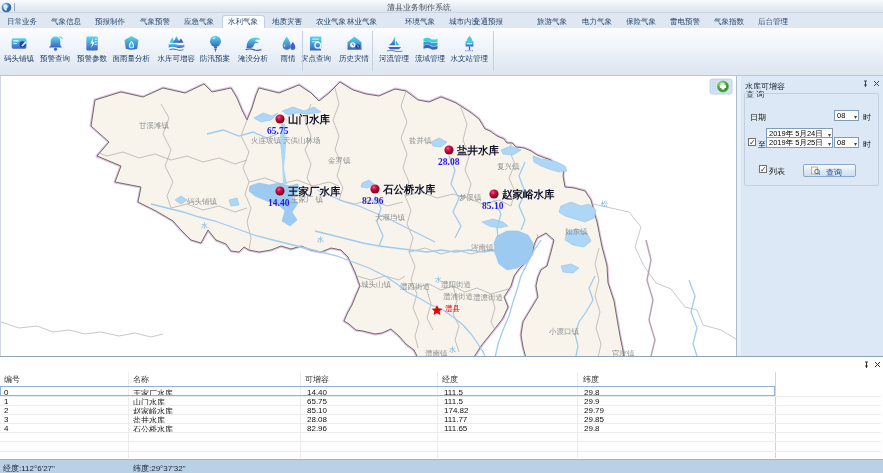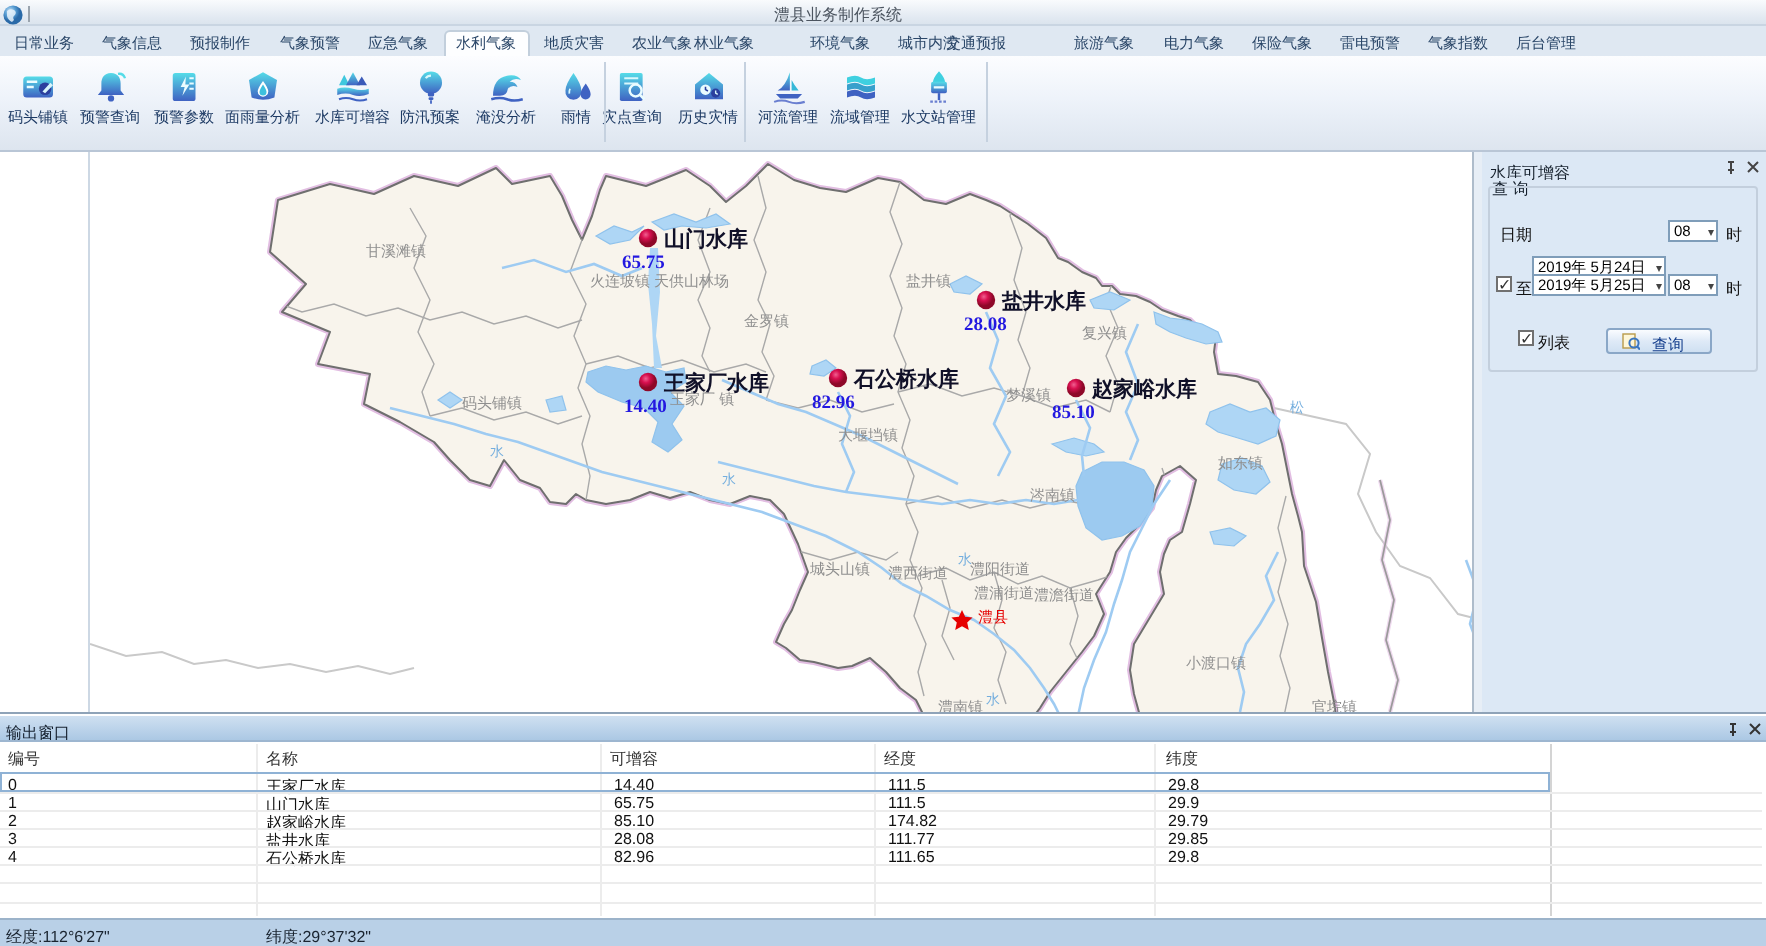--- a/index.html
+++ b/index.html
@@ -219,21 +219,21 @@
     <path d="M4 14.5 Q9 12.5 12 14.5 T20 14.5 L20 18 Q15 20 12 18 T4 18 Z" fill="#3f62c2"></path>
   </svg>
 <svg class="abs" style="left:458.5px;top:33px" width="21" height="21" viewBox="0 0 24 24">
     <path d="M12 3 Q15.5 7 15.5 9.5 A3.5 3.5 0 1 1 8.5 9.5 Q8.5 7 12 3 Z" fill="#3fd0e0"></path>
     <rect x="7.5" y="9" width="9" height="6.5" rx="1" fill="url(#tg13)"></rect>
     <path d="M9 12.2 h6" stroke="#eafcff" stroke-width="1.3"></path>
     <rect x="11.3" y="15.5" width="1.4" height="4" fill="#3f62c2"></rect>
     <path d="M7 20.3 h10" stroke="#6a7fd0" stroke-width="1.3" stroke-dasharray="1.5 1"></path>
   </svg>
 
-<div id="mapwrap" class="abs" style="left:0;top:76px;width:737px;height:280px;background:#fff;overflow:hidden;border-left:1px solid #cdd8e4;margin-left:44px;">
+<div id="mapwrap" class="abs" style="left:0;top:76px;width:737px;height:280px;background:#fff;overflow:hidden;border-left:1px solid #cdd8e4;">
 <svg id="map" width="737" height="280" viewBox="0 0 737 280">
 <rect x="0" y="0" width="737" height="280" fill="#ffffff"></rect>
 <g stroke="#c9c9c9" stroke-width="1" fill="none">
 <path d="M592 128 L610 132 L628 136 L640 151 L634 171 L643 190 L655 207 L670 213 L684 231 L696 234 L702 249 L720 254 L735 263"></path>
 <path d="M0 246 L18 252 L36 250 L52 256 L68 254 L84 258 L100 256 L118 260 L134 257 L150 261 L162 258"></path>
 <path d="M645 164 L650 184 L646 204 L652 224 L648 244 L654 264 L650 280"></path>
 </g>
 <path d="M645 164 L650 184 L646 204 L652 224 L648 244 L654 264 L650 280" stroke="#e2bee2" stroke-width="2.2" fill="none" opacity="0.55"></path>
 <path d="M645 164 L650 184 L646 204 L652 224 L648 244 L654 264 L650 280" stroke="#9a9a9a" stroke-width="0.8" fill="none"></path>
 <path d="M94 24 L120 16 L142 21 L162 12 L184 17 L203 8 L211 16 L230 12 L236 22 L241 34 L246 44 L251 32 L255 19 L258 12 L278 17 L298 9 L310 17 L318 25 L328 17 L339 6 L352 14 L365 18 L378 20 L394 13 L405 15 L417 24 L428 26 L440 21 L448 24 L455 27 L469 36 L478 43 L484 53 L489 55 L496 60 L503 63 L506 67 L511 67 L515 71 L523 72 L530 75 L536 79 L544 82 L550 84 L555 89 L563 92 L562 100 L564 111 L573 112 L584 115 L590 124 L593 136 L596 146 L598 156 L601 171 L604 182 L606 190 L607 207 L613 225 L616 243 L619 260 L622 275 L623 282 L525 282 L522 271 L520 259 L522 246 L531 231 L537 221 L535 210 L537 201 L540 194 L546 190 L550 176 L553 164 L545 157 L536 162 L533 169 L531 178 L524 187 L518 193 L513 200 L510 210 L503 221 L507 231 L502 242 L496 250 L488 260 L480 270 L475 278 L472 282 L417 282 L413 274 L405 268 L398 260 L390 253 L381 257 L374 258 L362 255 L355 254 L348 248 L343 245 L347 236 L351 229 L355 219 L359 210 L354 196 L347 181 L340 174 L330 172 L320 176 L310 174 L300 170 L290 173 L280 170 L270 174 L258 176 L248 174 L243 171 L238 176 L230 175 L225 168 L215 164 L207 154 L200 167 L190 164 L180 154 L172 145 L155 135 L137 126 L140 111 L114 106 L120 90 L96 80 L108 66 L90 50 Z" fill="none" stroke="#e2bee2" stroke-width="3" stroke-linejoin="round"></path>
@@ -390,23 +390,20 @@
       <span style="position:absolute;left:22px;top:1.5px">查询</span>
     </div>
   <svg class="abs" style="left:70px;top:90px" width="9" height="9" viewBox="0 0 9 9">
     <rect x="0.5" y="1" width="6" height="7" fill="#fdf6d8" stroke="#b89b4a" stroke-width="0.7"></rect>
     <circle cx="6" cy="5.5" r="2.3" fill="none" stroke="#3a76c0" stroke-width="1"></circle>
     <line x1="7.6" y1="7.2" x2="9" y2="8.8" stroke="#3a76c0" stroke-width="1.1"></line>
   </svg>
 </div>
 
 <div id="outwin" class="abs">
-  <div id="outtitle" class="abs">
-      <span>输出窗口</span>
-    </div>
   <svg class="abs" style="left:864px;top:4px" width="17" height="8" viewBox="0 0 17 8">
     <g stroke="#333" stroke-width="1" fill="none">
       <path d="M1 1 L4 1 M2.5 1 L2.5 5 M1 5 L4 5 M2.5 5 L2.5 7"></path>
       <path d="M11 1 L16 6 M16 1 L11 6"></path>
     </g>
   </svg>
 <div class="hcell abs" style="left:4px">编号</div>
 <div class="hcell abs" style="left:133px">名称</div>
 <div class="hcell abs" style="left:305px">可增容</div>
 <div class="hcell abs" style="left:442px">经度</div>

